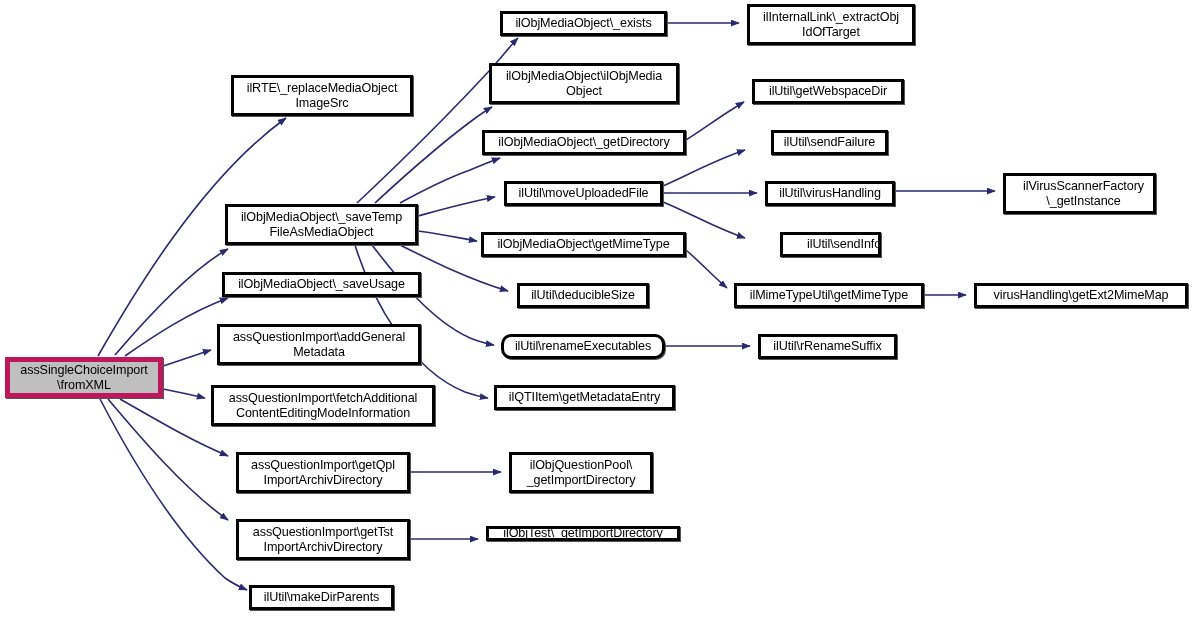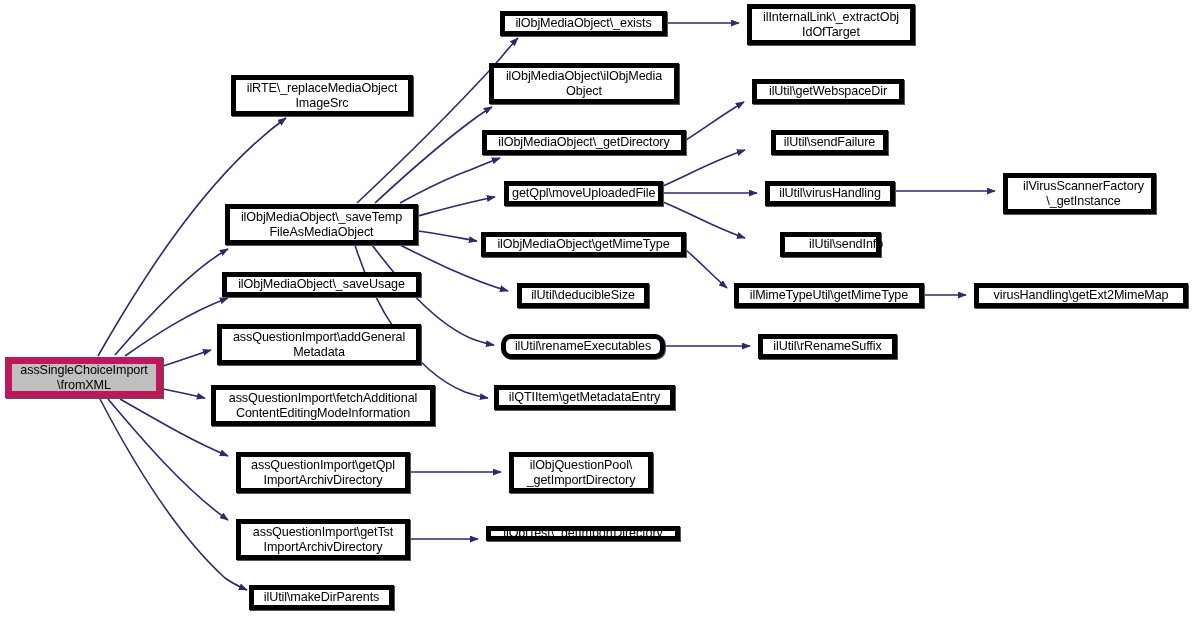--- a/index.html
+++ b/index.html
@@ -19,38 +19,38 @@
     position: absolute;
     top: 0;
     left: 0;
     width: 1193px;
     height: 617px;
   }
   .node-box {
     position: absolute;
     box-sizing: border-box;
     background: #ffffff;
-    border: 5px solid #000000;
+    border: 3px solid #000000;
     box-shadow: 1px 1px 0 0 #555555;
     display: flex;
     align-items: center;
     justify-content: center;
     text-align: center;
     font-family: "Liberation Sans", sans-serif;
     font-size: 12.6px;
     line-height: 15px;
     color: #000000;
     letter-spacing: -0.1px;
     cursor: pointer;
     white-space: pre-line;
     padding: 0 3px;
   }
   .node-box.root {
     background: #bfbfbf;
-    border: 7px solid #be185d;
+    border: 5px solid #be185d;
   }
   .node-label {
     display: block;
     width: 100%;
     white-space: pre-line;
   }
 </style>
 </head>
 <body>
 
@@ -105,21 +105,21 @@
 ContentEditingModeInformation</span></div>
       <div class="node-box" style="left: 236px; top: 452px; width: 174px; height: 41px;"><span class="node-label">assQuestionImport\getQpl
 ImportArchivDirectory</span></div>
       <div class="node-box" style="left: 236px; top: 519px; width: 174px; height: 41px; text-align: center;"><span class="node-label">assQuestionImport\getTst
 ImportArchivDirectory</span></div>
       <div class="node-box" style="left: 249px; top: 585px; width: 145px; height: 25px;"><span class="node-label">ilUtil\makeDirParents</span></div>
       <div class="node-box" style="left: 500px; top: 11px; width: 167px; height: 25px;"><span class="node-label">ilObjMediaObject\_exists</span></div>
       <div class="node-box" style="left: 489px; top: 63px; width: 190px; height: 41px;"><span class="node-label">ilObjMediaObject\ilObjMedia
 Object</span></div>
       <div class="node-box" style="left: 482px; top: 130px; width: 204px; height: 25px;"><span class="node-label">ilObjMediaObject\_getDirectory</span></div>
-      <div class="node-box" style="left: 504px; top: 181px; width: 159px; height: 25px;"><span class="node-label">getQpl\moveUploadedFile</span></div>
+      <div class="node-box" style="left: 504px; top: 181px; width: 159px; height: 25px;"><span class="node-label">ilUtil\moveUploadedFile</span></div>
       <div class="node-box" style="left: 481px; top: 232px; width: 205px; height: 25px;"><span class="node-label">ilObjMediaObject\getMimeType</span></div>
       <div class="node-box" style="left: 517px; top: 283px; width: 132px; height: 25px;"><span class="node-label">ilUtil\deducibleSize</span></div>
       <div class="node-box" style="left: 501px; top: 334px; width: 164px; height: 25px; border-radius: 10px;"><span class="node-label">ilUtil\renameExecutables</span></div>
       <div class="node-box" style="left: 494px; top: 385px; width: 181px; height: 25px;"><span class="node-label">ilQTIItem\getMetadataEntry</span></div>
       <div class="node-box" style="left: 509px; top: 452px; width: 144px; height: 41px;"><span class="node-label">ilObjQuestionPool\
 _getImportDirectory</span></div>
       <div class="node-box" style="left: 486px; top: 526px; width: 194px; height: 15px;"><span class="node-label">ilObjTest\_getImportDirectory</span></div>
       <div class="node-box" style="left: 747px; top: 4px; width: 168px; height: 41px;"><span class="node-label">ilInternalLink\_extractObj
 IdOfTarget</span></div>
       <div class="node-box" style="left: 752px; top: 79px; width: 152px; height: 25px;"><span class="node-label">ilUtil\getWebspaceDir</span></div>

